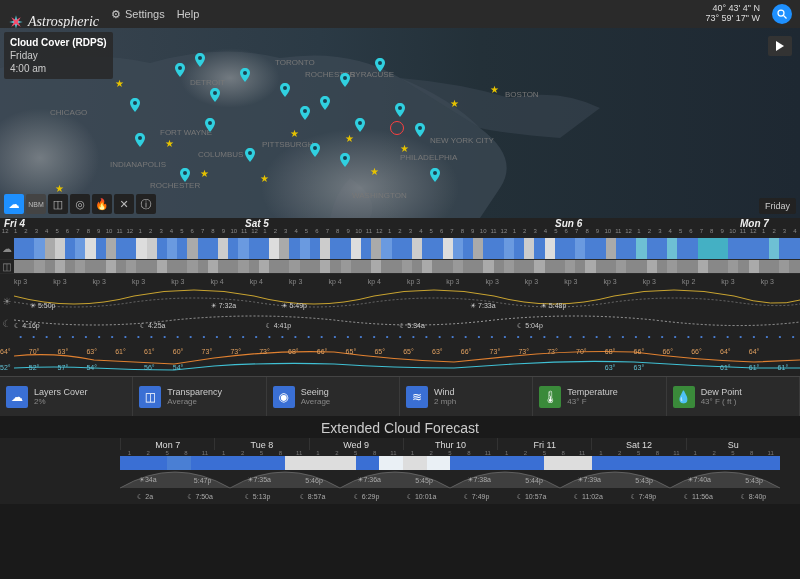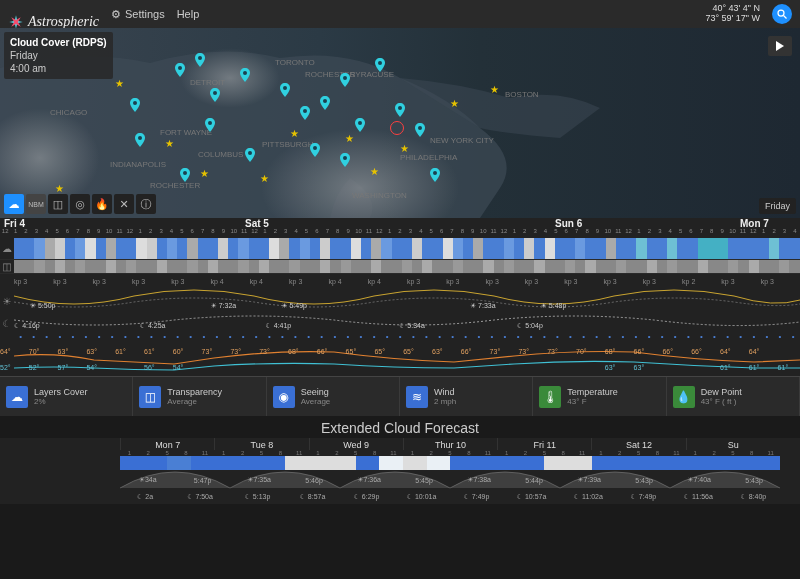--- a/index.html
+++ b/index.html
@@ -293,21 +293,21 @@
     <div class="map-tool">◫</div>
     <div class="map-tool">◎</div>
     <div class="map-tool">🔥</div>
     <div class="map-tool">✕</div>
     <div class="map-tool">ⓘ</div>
   </div>
   <div class="layers-btn">Friday</div>
 </div>
 
 <div class="timeline">
-  <div style="position:relative;height:10px;">
+  <div style="position:relative;height:10px;font-style:italic;">
     <span class="tl-day" style="left:4px;">Fri 4</span>
     <span class="tl-day" style="left:245px;">Sat 5</span>
     <span class="tl-day" style="left:555px;">Sun 6</span>
     <span class="tl-day" style="left:740px;">Mon 7</span>
   </div>
   <div class="tl-hours" id="tl-hours">
       <span>12</span>
       <span>1</span>
       <span>2</span>
       <span>3</span>

